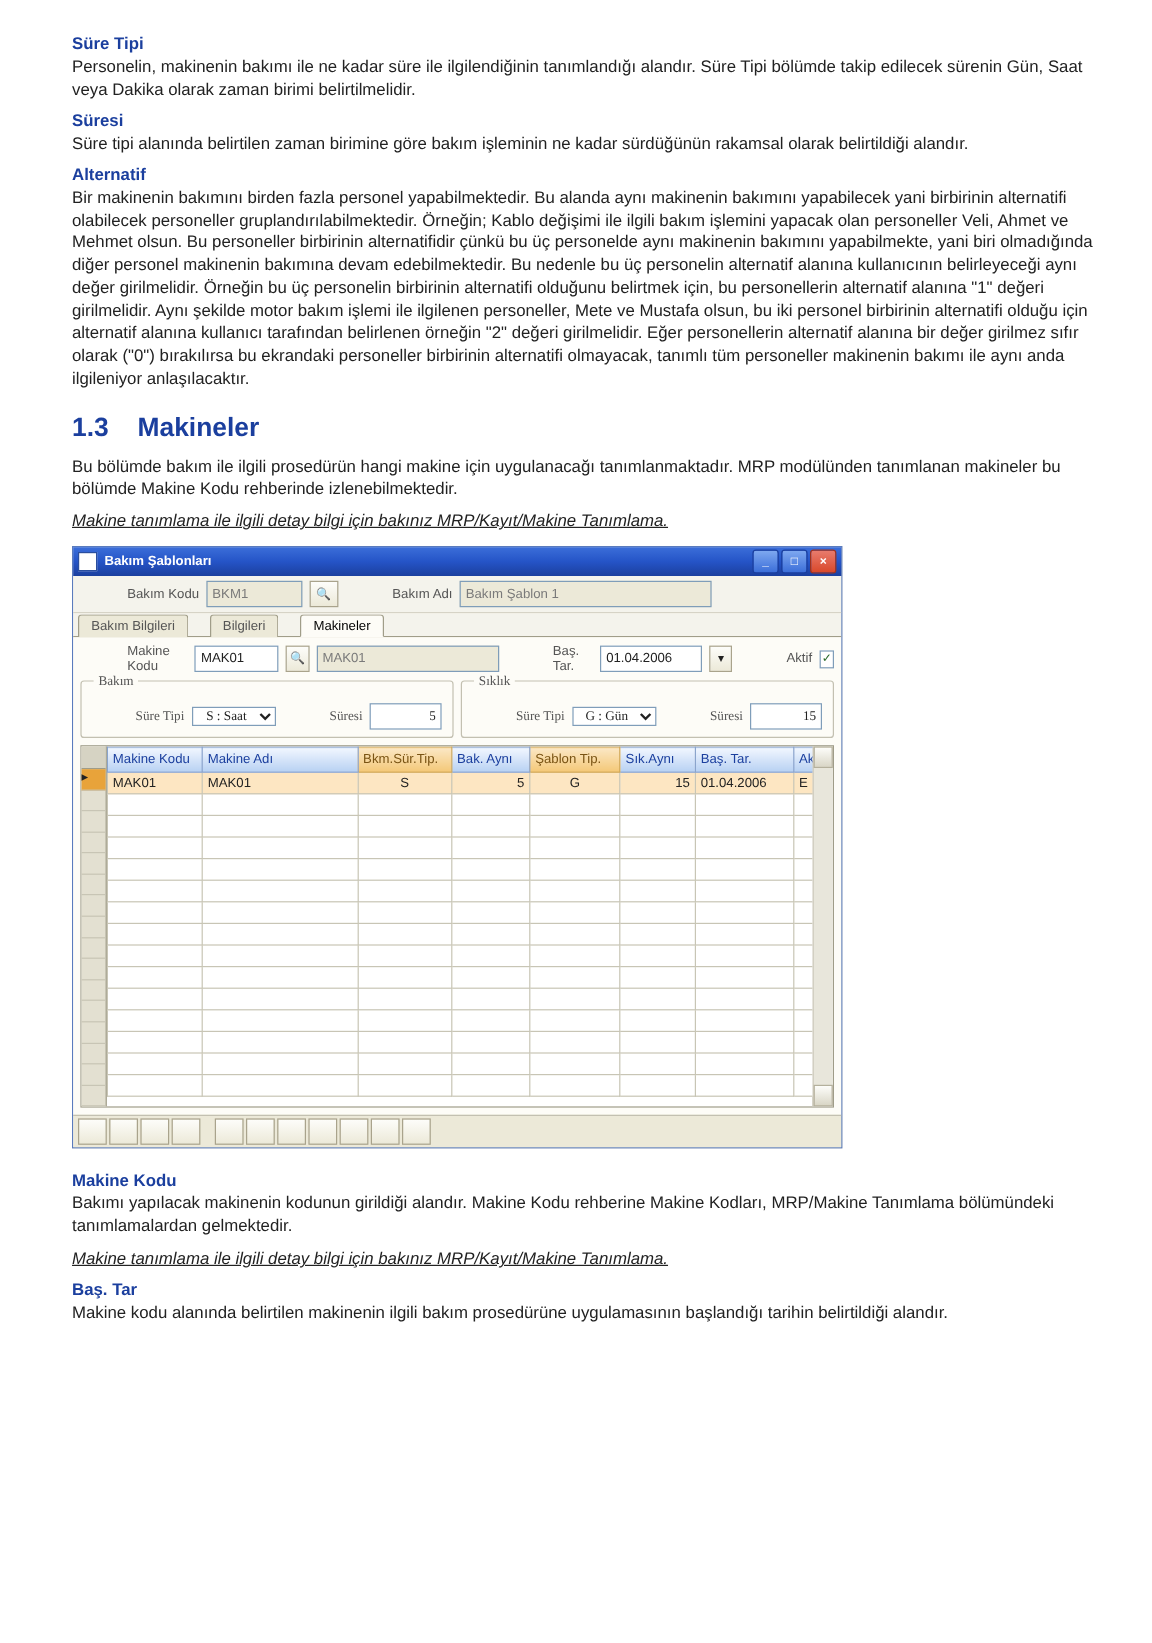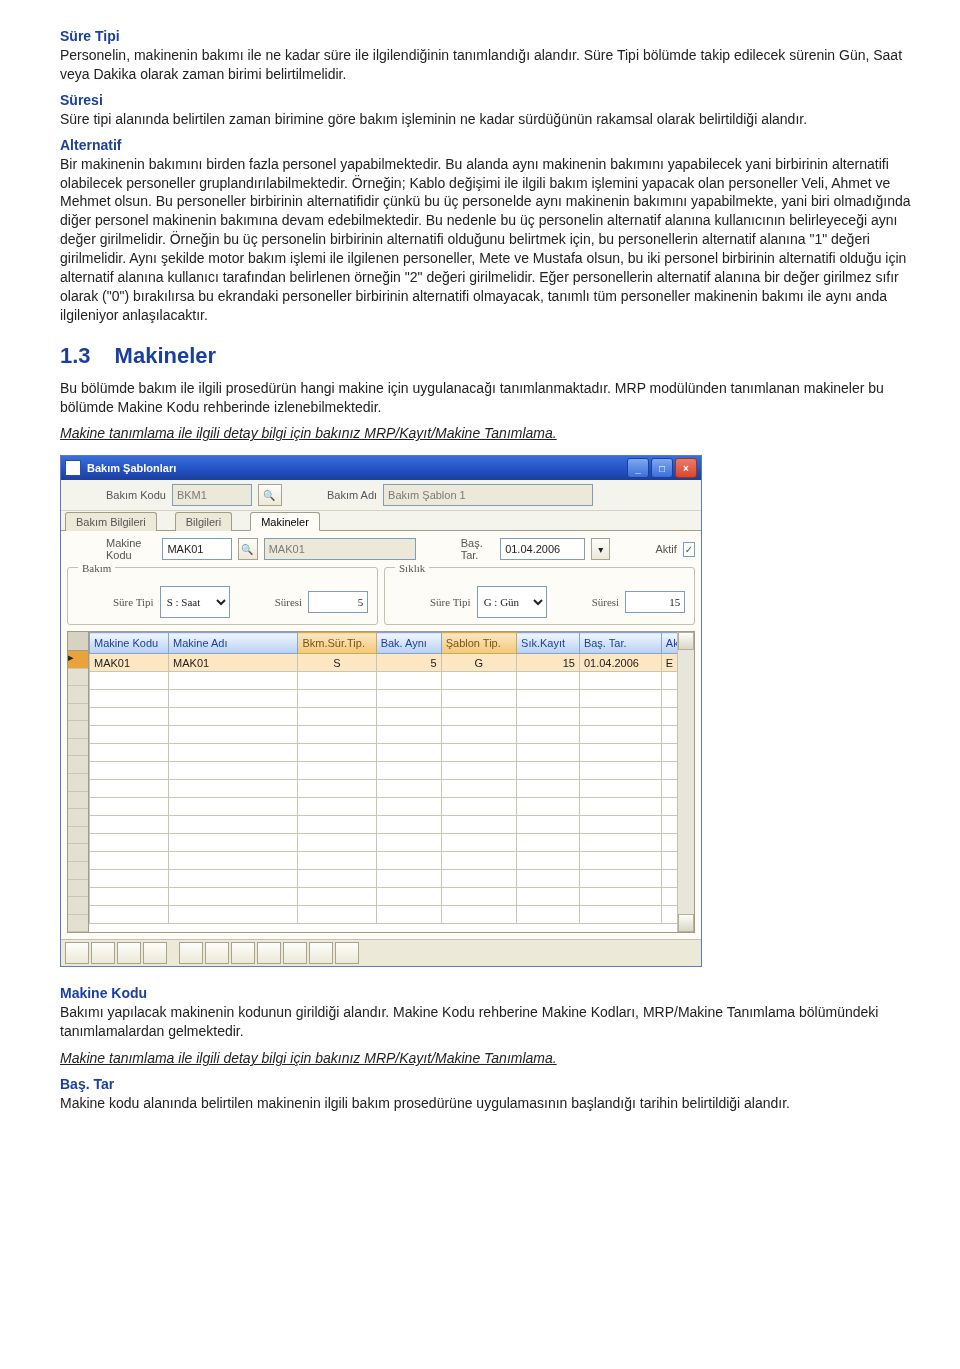--- a/index.html
+++ b/index.html
@@ -117,22 +117,22 @@
     padding:6px 6px 6px 6px;
     flex:1;
     font-family:Liberation Serif, serif;
   }
   .fieldset .legend {
     font-size:11px; color:#555;
     position:relative; top:-12px; left:4px; background:#fdfcf7; padding:0 4px; display:inline-block;
     margin-bottom:-8px;
   }
   .select {
-    border:1px solid #7f9db9; background:#fff; height:32px; font:inherit;
-    padding:0 2px; color:#222;
+    border:1px solid #7f9db9; background:#fff; height:16px; font:inherit;
+    padding:0 2px; color:#222;text-align:center;
   }
   .checkbox {
     width:13px; height:13px; border:1px solid #7f9db9; background:#fff;
     display:inline-flex; align-items:center; justify-content:center; font-size:10px; color:#2a6b2a;
   }
   .grid-wrap { border:1px solid #9f9c88; background:#fff; height:300px; display:flex; }
   .grid-left {
     width:20px; background:#e3e0d1; border-right:1px solid #9f9c88;
     display:flex; flex-direction:column;
   }
@@ -277,21 +277,21 @@
       </div>
       <div class="grid-main">
         <table class="grid">
           <thead>
             <tr>
               <th style="width:74px">Makine Kodu</th>
               <th style="width:130px">Makine Adı</th>
               <th class="orange" style="width:70px">Bkm.Sür.Tip.</th>
               <th style="width:60px">Bak. Aynı</th>
               <th class="orange" style="width:70px">Şablon Tip.</th>
-              <th style="width:55px">Sık.Kayıt</th>
+              <th style="width:55px">Sık.Aynı</th>
               <th style="width:75px">Baş. Tar.</th>
               <th style="width:40px">Aktif</th>
             </tr>
           </thead>
           <tbody id="grid-body">
               <tr class="sel">
                 <td>MAK01</td>
                 <td>MAK01</td>
                 <td style="text-align: center;">S</td>
                 <td style="text-align: right;">5</td>

